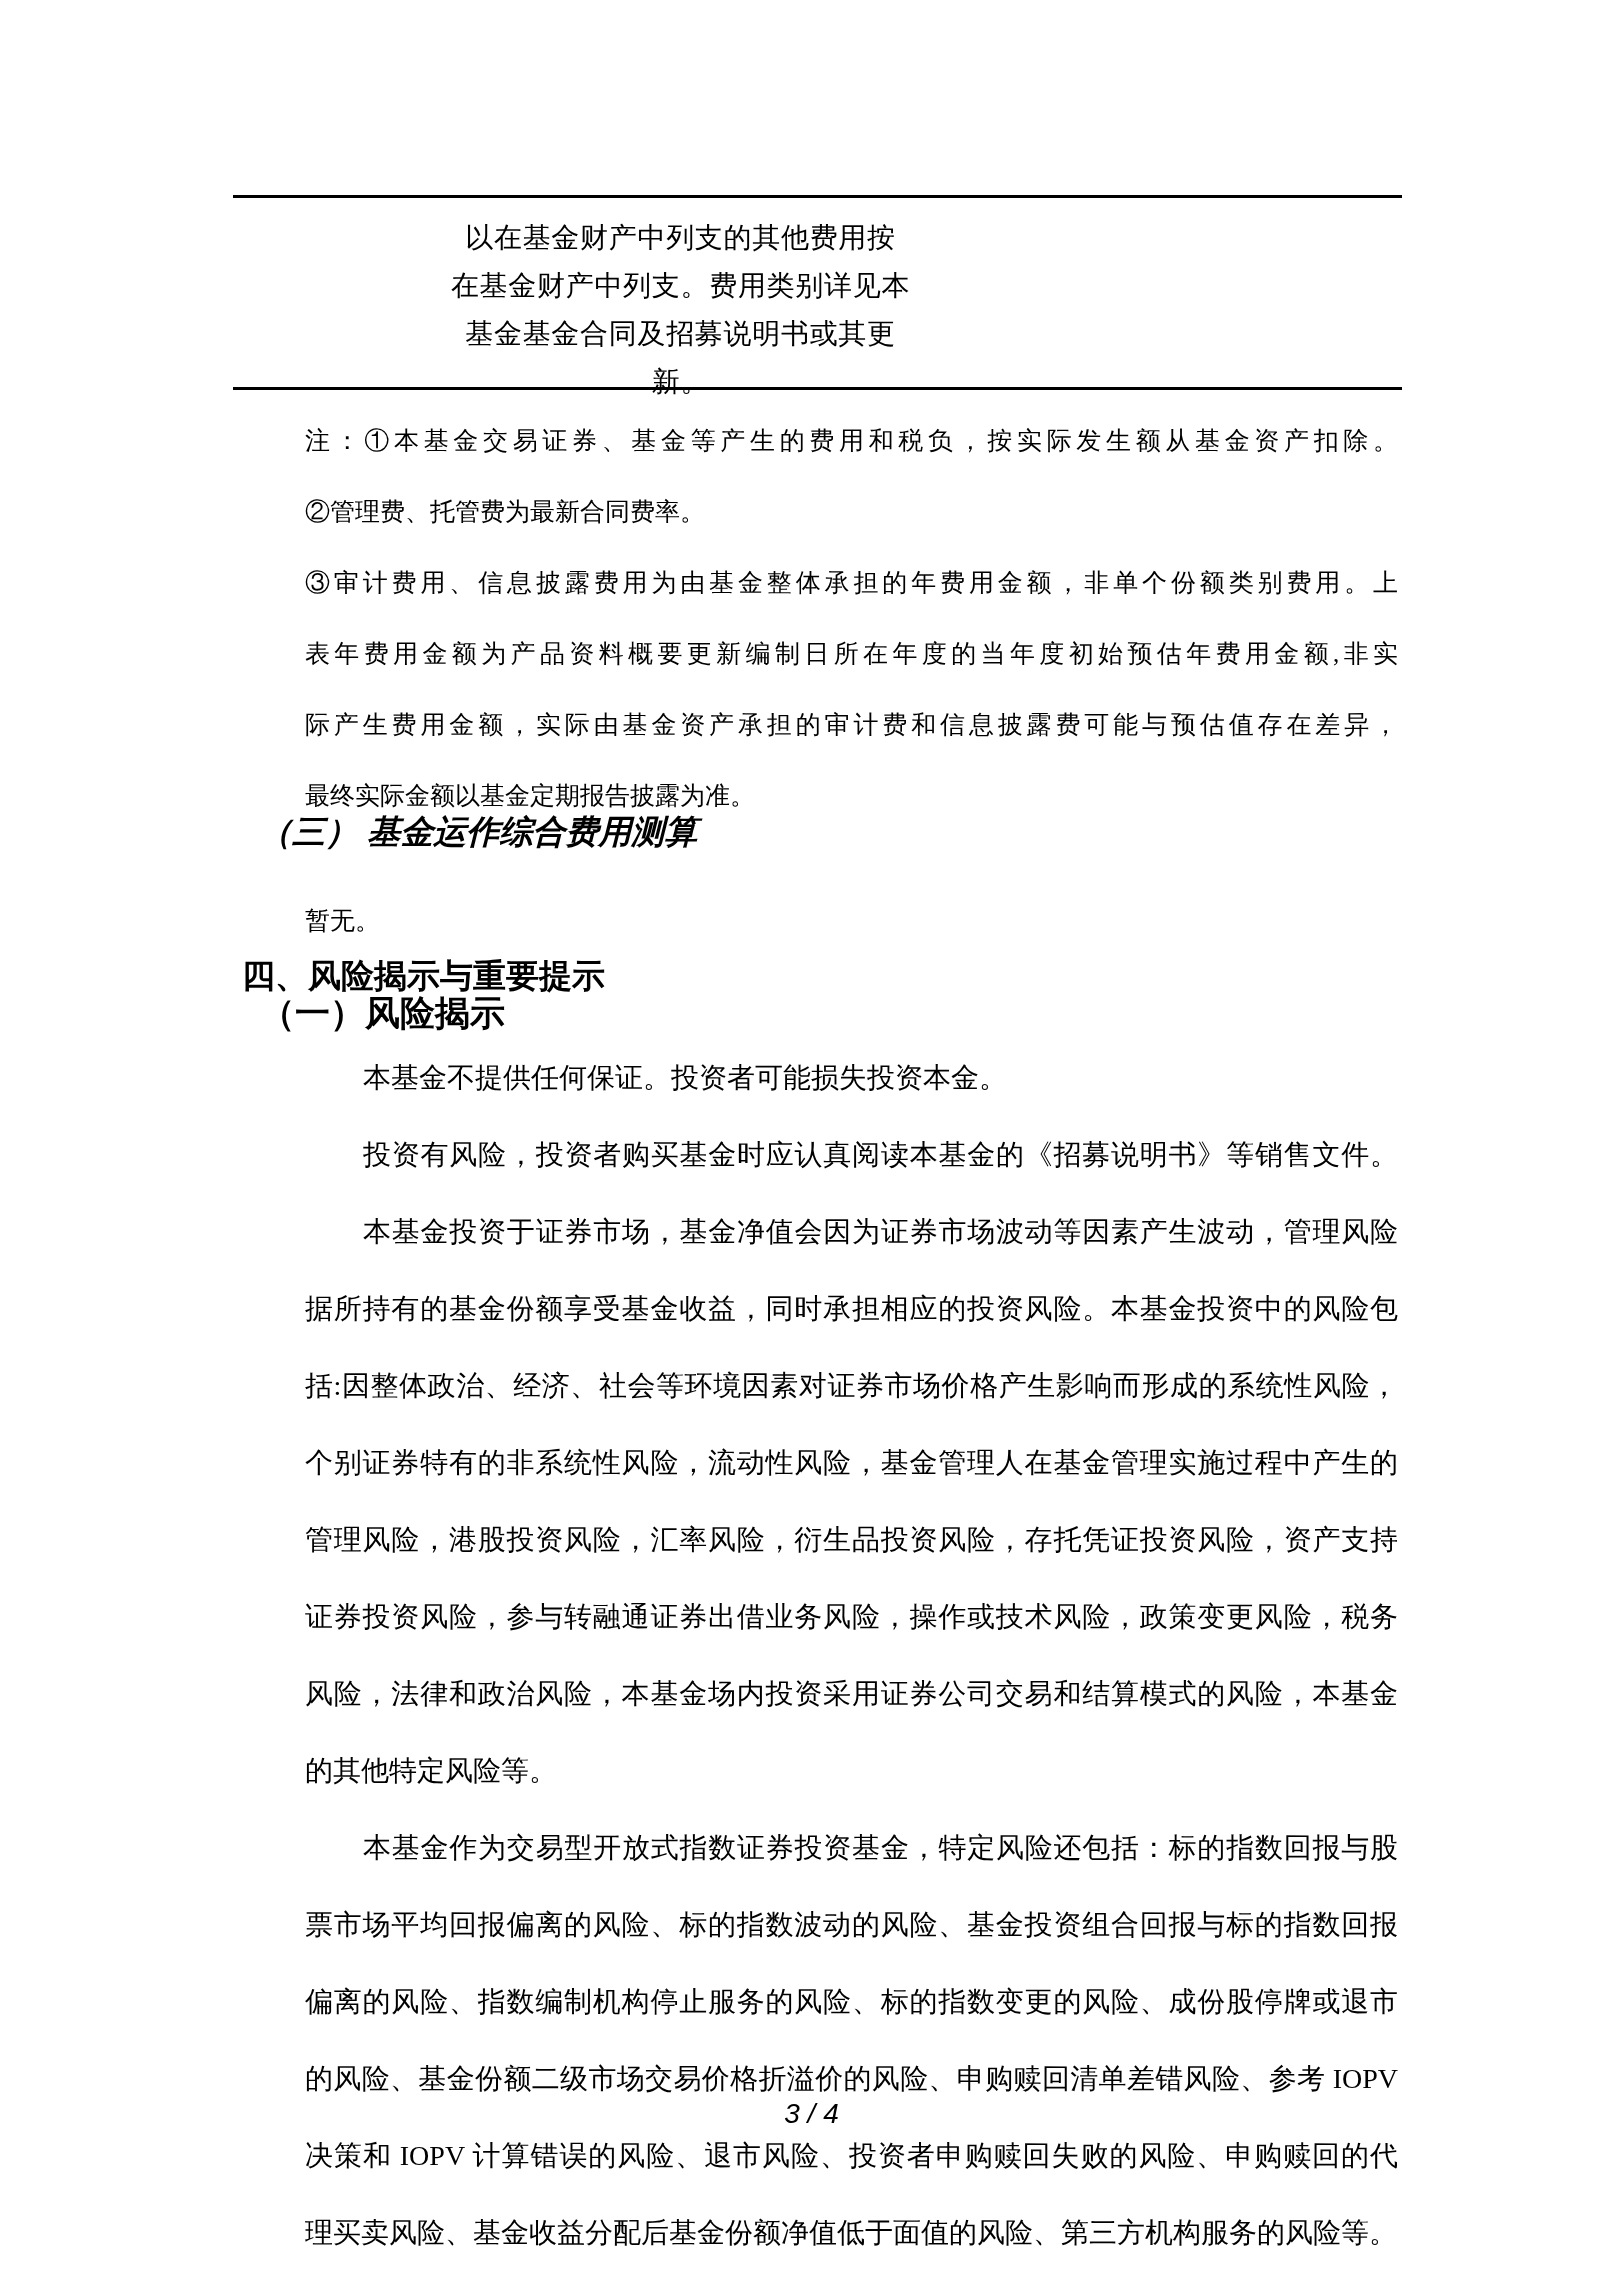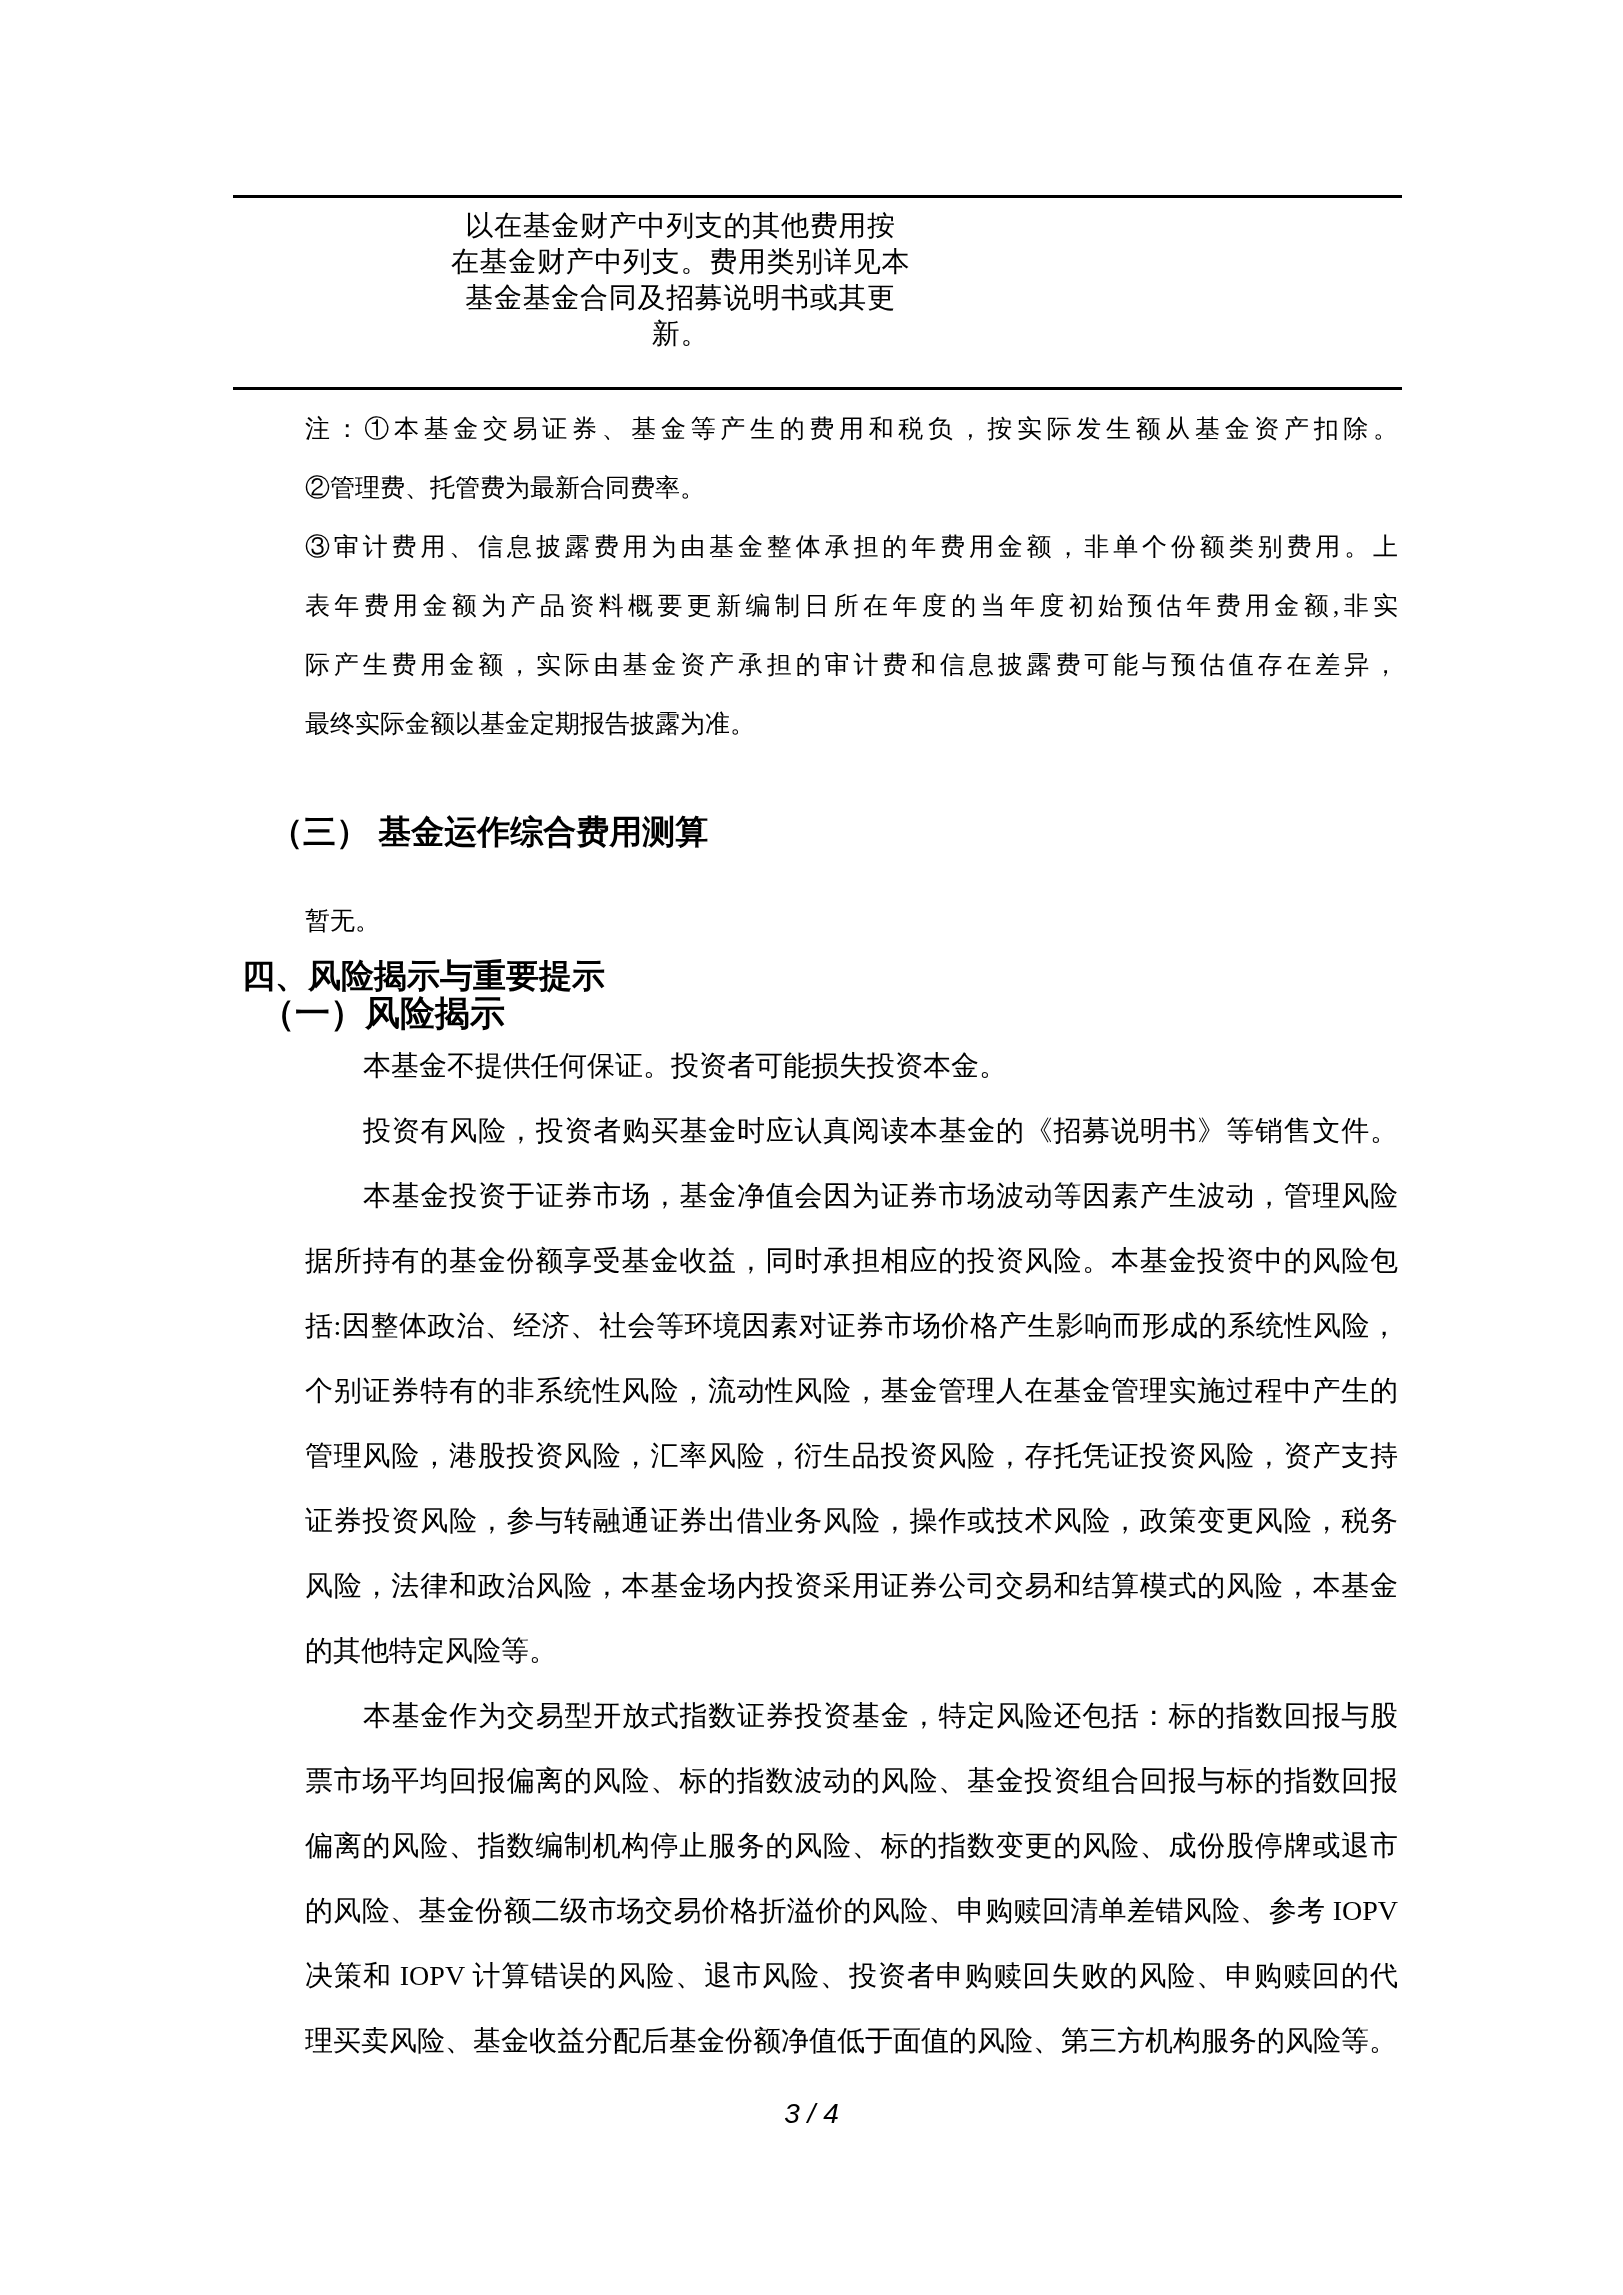--- a/index.html
+++ b/index.html
@@ -47,34 +47,34 @@
 
   .risk-block {
     position: absolute;
     left: 305px;
     top: 1033px;
     width: 1093px;
     font-size: 28px;
     line-height: 65px;
   }
 
-  .line { white-space: normal; }
+  .line { white-space: normal; margin-top: 12px; }
   .jline {
     text-align: justify;
     text-align-last: justify;
   }
   .ind { text-indent: 58px; }
 
   .heading {
     position: absolute;
     font-family: "Liberation Sans", "DejaVu Sans", sans-serif;
     font-weight: 700;
     white-space: nowrap;
   }
-  .h-fee      { left: 270px; top: 813px; font-size: 33px; line-height: 37px; }
+  .h-fee      { left: 259px; top: 813px; font-size: 33px; line-height: 37px; font-style: italic; }
   .h-risk     { left: 242px; top: 957px; font-size: 33px; line-height: 37px; }
   .h-risk-sub { left: 260px; top: 995px; font-size: 35px; line-height: 35px; }
 
   .zanwu {
     position: absolute;
     left: 305px;
     top: 904px;
     font-size: 25px;
     line-height: 33px;
   }

